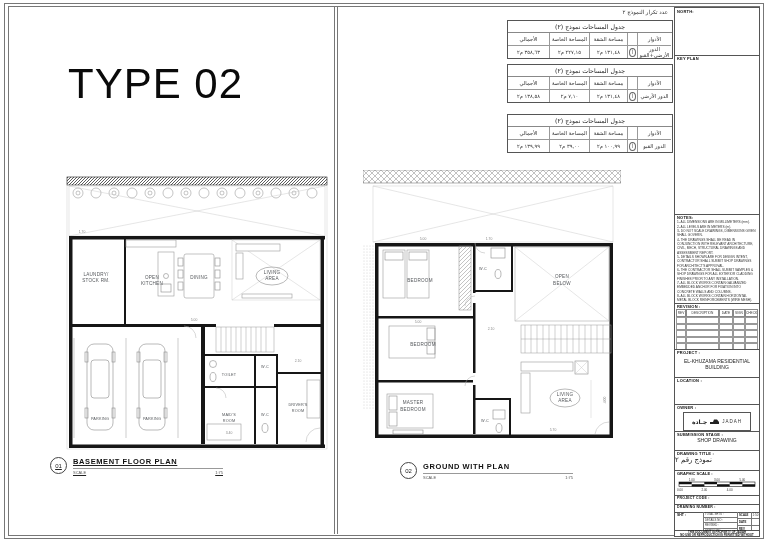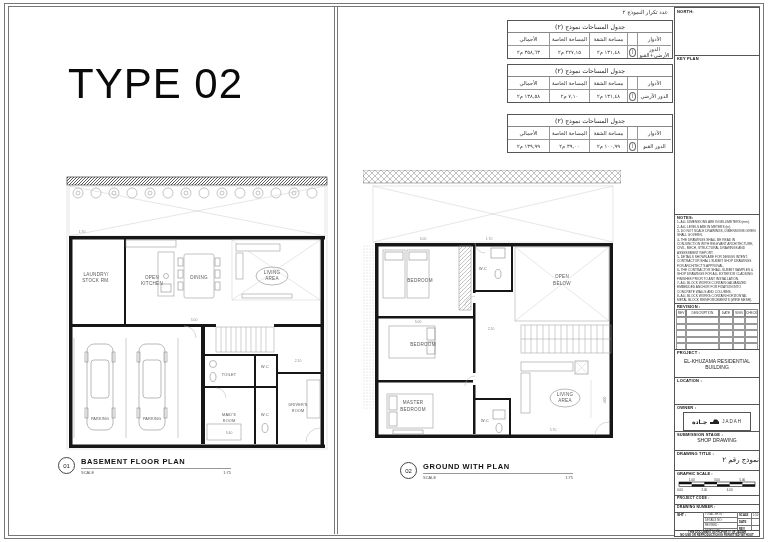--- a/index.html
+++ b/index.html
@@ -56,21 +56,21 @@
   .notes-list{font-size:3.2px;color:#333;padding:0 2px;line-height:1.3;}
   .notes-list div{margin-bottom:.5px;}
   .rev-table{display:grid;grid-template-columns:10px 33px 14px 12px 13px;margin:0 1px;}
   .rev-cell{border:0.5px solid #888;font-size:3.2px;text-align:center;color:#333;height:6px;
             line-height:6px;overflow:hidden;}
   .rev-empty{border:0.5px solid #999;height:4.5px;}
   .logo-box{margin:2px auto 0 auto;width:66px;height:17px;border:1px solid #555;
             display:flex;align-items:center;justify-content:center;gap:3px;}
   .logo-ar{font-family:"DejaVu Sans",sans-serif;font-size:6px;font-weight:bold;color:#222;}
   .logo-en{font-size:4.5px;letter-spacing:1px;color:#333;}
-  .ar-title{font-family:"DejaVu Sans",sans-serif;direction:rtl;text-align:right;
+  .ar-title{font-family:"DejaVu Sans",sans-serif;direction:rtl;text-align:left;
             font-size:7px;color:#222;}
   .info-wrap{position:absolute;left:0;right:0;top:0;bottom:0;display:flex;}
   .sht{font-size:3.5px;font-weight:bold;padding:1px 2px;width:24px;color:#111;}
   .info-left{width:33px;border-left:0.5px solid #777;}
   .info-left div{border-bottom:0.5px solid #777;height:4.5px;font-size:2.8px;
                  padding-left:1px;color:#333;line-height:4.5px;}
   .info-right{flex:1;border-left:0.5px solid #777;}
   .ir-row{display:flex;border-bottom:0.5px solid #777;height:6px;}
   .ir-lab{width:12px;font-size:2.8px;font-weight:bold;color:#111;line-height:6px;
           padding-left:1px;border-right:0.5px solid #777;}
@@ -303,21 +303,21 @@
       <text class="rls" x="86" y="244">PARKING</text>
     </g>
     <g>
       <text class="dim" x="16" y="57">1.70</text>
       <text class="dim" x="128" y="145">5.00</text>
       <text class="dim" x="163" y="258">3.40</text>
       <text class="dim" x="232" y="186">2.10</text>
     </g>
   </svg>
 
-  <div class="plan-cap" style="left:58px;top:457px;">
+  <div class="plan-cap" style="left:50px;top:457px;text-decoration:underline;">
     <div class="pt-circle">01</div>
     <div>
       <div class="pt-name">BASEMENT FLOOR PLAN</div>
       <div class="pt-rule" style="width:150px;"></div>
       <div class="pt-scale">
         <span>SCALE</span>
         <span>1:75</span>
       </div>
     </div>
   </div>

